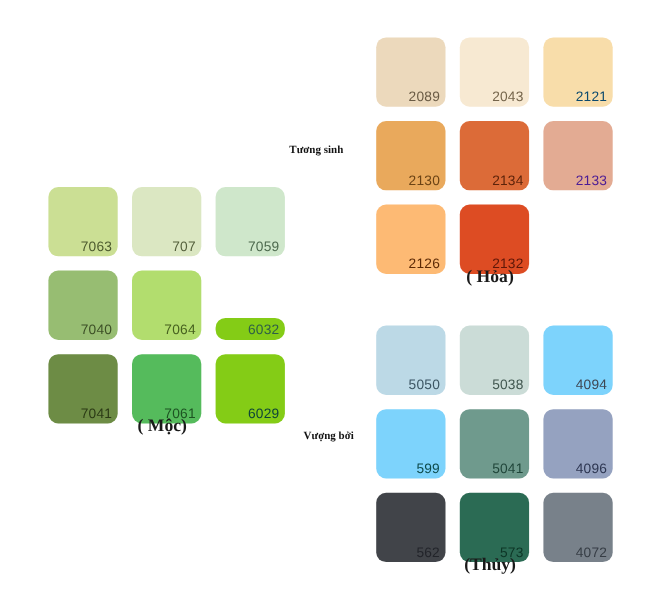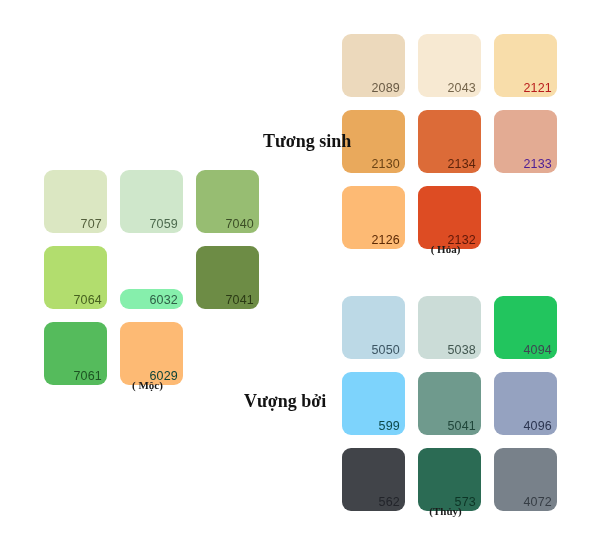--- a/index.html
+++ b/index.html
@@ -46,85 +46,88 @@
     white-space: nowrap;
   }
 
   .caption {
     position: absolute;
     left: 0;
     width: 207px;
     text-align: center;
     font-family: "Liberation Serif", serif;
     font-weight: bold;
-    font-size: 11px;
+    font-size: 16px;
     color: #1a1a1a;
     top: 209px;
   }
 
   .relation-label {
     position: absolute;
     font-family: "Liberation Serif", serif;
     font-weight: bold;
-    font-size: 18px;
+    font-size: 10px;
     color: #121212;
     white-space: nowrap;
   }
 
   
   #palette-moc  { left: 44px;  top: 170px; }
   #palette-hoa  { left: 342px; top: 34px;  }
   #palette-thuy { left: 342px; top: 296px; }
 
   #label-tuong-sinh { left: 263px; top: 131px; }
-  #label-vuong-boi  { left: 244px; top: 391px; }
+  #label-vuong-boi  { left: 276px; top: 391px; }
 </style>
 </head>
 <body>
 
 <div class="palette" id="palette-moc">
   <div class="grid">
+    <div class="swatch" style="background: rgb(203, 223, 148);">
+      <span class="swatch-code" style="color: rgb(76, 90, 46);">7063</span>
+    </div>
     <div class="swatch" style="background: rgb(219, 231, 194);">
       <span class="swatch-code" style="color: rgb(84, 96, 60);">707</span>
     </div>
     <div class="swatch" style="background: rgb(207, 231, 203);">
       <span class="swatch-code" style="color: rgb(77, 106, 78);">7059</span>
     </div>
     <div class="swatch" style="background: rgb(151, 189, 114);">
       <span class="swatch-code" style="color: rgb(60, 79, 38); text-align: right;">7040</span>
     </div>
     <div class="swatch" style="background: rgb(178, 221, 110);">
       <span class="swatch-code" style="color: rgb(70, 96, 31);">7064</span>
     </div>
-    <div class="swatch" style="background: #86efac; margin-top: 43px;">
+    <div class="swatch" style="background: #84cc16; margin-top: 43px;">
       <span class="swatch-code" style="color: rgb(47, 95, 71);">6032</span>
     </div>
     <div class="swatch" style="background: rgb(109, 140, 69);">
       <span class="swatch-code" style="color: rgb(43, 58, 21);">7041</span>
     </div>
     <div class="swatch" style="background: rgb(85, 187, 92); padding-left: 19px;">
       <span class="swatch-code" style="color: rgb(29, 83, 34);">7061</span>
     </div>
-    <div class="swatch" style="background: #fdba74;">
+    <div class="swatch" style="background: #84cc16;">
       <span class="swatch-code" style="color: rgb(14, 67, 56);">6029</span>
     </div>
   </div>
   <div class="caption">( Mộc)</div>
 </div>
 
 <div class="palette" id="palette-hoa">
   <div class="grid">
     <div class="swatch" style="background: rgb(236, 217, 188);">
       <span class="swatch-code" style="color: rgb(106, 91, 69);">2089</span>
     </div>
     <div class="swatch" style="background: rgb(247, 233, 210);">
       <span class="swatch-code" style="color: rgb(117, 101, 75);">2043</span>
     </div>
     <div class="swatch" style="background: rgb(248, 221, 170);">
-      <span class="swatch-code" style="color: #b91c1c; margin-left: 12px;">2121</span>
+      <span class="swatch-code" style="color: #0c4a6e; margin-left: 12px;">2121</span>
     </div>
     <div class="swatch" style="background: rgb(233, 169, 92);">
       <span class="swatch-code" style="color: rgb(107, 67, 21);">2130</span>
     </div>
     <div class="swatch" style="background: rgb(220, 107, 56);">
       <span class="swatch-code" style="color: rgb(93, 35, 10);">2134</span>
     </div>
     <div class="swatch" style="background: rgb(227, 171, 147);">
       <span class="swatch-code" style="color: #4c1d95;">2133</span>
     </div>
@@ -139,21 +142,21 @@
 </div>
 
 <div class="palette" id="palette-thuy">
   <div class="grid">
     <div class="swatch" style="background: rgb(188, 217, 230);">
       <span class="swatch-code" style="color: rgb(60, 85, 99);">5050</span>
     </div>
     <div class="swatch" style="background: rgb(203, 220, 215);">
       <span class="swatch-code" style="color: rgb(66, 87, 80);">5038</span>
     </div>
-    <div class="swatch" style="background: #22c55e;">
+    <div class="swatch" style="background: #7dd3fc;">
       <span class="swatch-code" style="color: rgb(62, 70, 82);">4094</span>
     </div>
     <div class="swatch" style="background: #7dd3fc;">
       <span class="swatch-code" style="color: rgb(13, 74, 74);">599</span>
     </div>
     <div class="swatch" style="background: rgb(111, 154, 141);">
       <span class="swatch-code" style="color: rgb(32, 70, 58);">5041</span>
     </div>
     <div class="swatch" style="background: rgb(149, 162, 192);">
       <span class="swatch-code" style="color: rgb(44, 53, 80);">4096</span>

